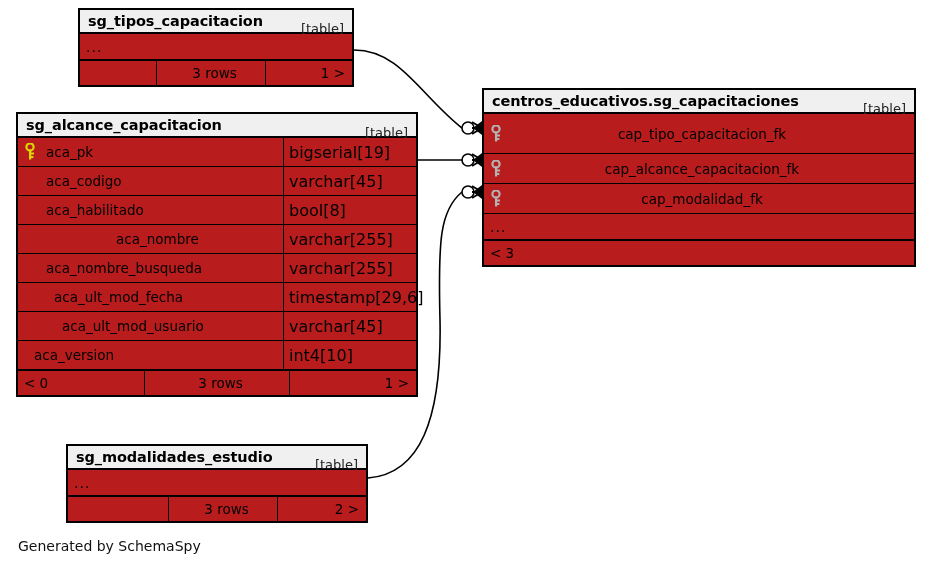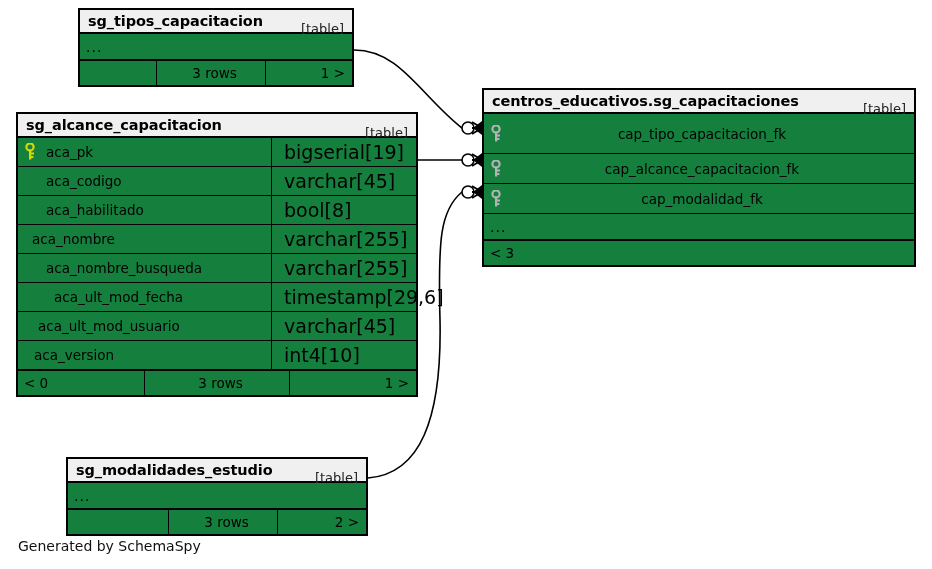--- a/index.html
+++ b/index.html
@@ -13,21 +13,21 @@
     position: relative;
     overflow: hidden;
     font-family: "DejaVu Sans", "Liberation Sans", sans-serif;
     -webkit-font-smoothing: antialiased;
   }
 
   
   .er-table {
     position: absolute;
     box-sizing: border-box;
-    background: #15803d;
+    background: #b91c1c;
     border: 2px solid #000000;
   }
 
   .tbl-header {
     display: flex;
     align-items: center;
     justify-content: space-between;
     background: #f0f0f0;
     border-bottom: 2px solid #000000;
     padding: 3px 8px 4px 8px;
@@ -66,24 +66,24 @@
     font-size: 13.5px;
     color: #000000;
     white-space: nowrap;
     overflow: hidden;
     box-sizing: border-box;
   }
   .col-type {
     display: flex;
     align-items: center;
     flex: 0 0 auto;
-    width: 145px;
-    padding-left: 12px;
+    width: 133px;
+    padding-left: 5px;
     border-left: 1px solid #000000;
-    font-size: 19px;
+    font-size: 16px;
     color: #000000;
     white-space: nowrap;
     box-sizing: border-box;
   }
 
   
   .key-icon {
     display: inline-block;
     width: 14px;
     height: 18px;
@@ -210,42 +210,42 @@
   </div>
 
   <div class="col-row">
     <div class="col-name" style="padding-left:28px;">
       <span>aca_habilitado</span>
     </div>
     <div class="col-type">bool[8]</div>
   </div>
 
   <div class="col-row">
-    <div class="col-name" style="padding-left:14px;">
+    <div class="col-name" style="padding-left:14px;justify-content:center;">
       <span>aca_nombre</span>
     </div>
     <div class="col-type">varchar[255]</div>
   </div>
 
   <div class="col-row">
     <div class="col-name" style="padding-left:28px;">
       <span>aca_nombre_busqueda</span>
     </div>
     <div class="col-type">varchar[255]</div>
   </div>
 
   <div class="col-row">
     <div class="col-name" style="padding-left:36px;">
       <span>aca_ult_mod_fecha</span>
     </div>
     <div class="col-type">timestamp[29,6]</div>
   </div>
 
   <div class="col-row">
-    <div class="col-name" style="padding-left:20px;">
+    <div class="col-name" style="padding-left:44px;">
       <span>aca_ult_mod_usuario</span>
     </div>
     <div class="col-type">varchar[45]</div>
   </div>
 
   <div class="col-row">
     <div class="col-name" style="padding-left:16px;">
       <span>aca_version</span>
     </div>
     <div class="col-type">int4[10]</div>
@@ -307,21 +307,21 @@
   </div>
 
   <div class="ellipsis-row">...</div>
 
   <div class="tbl-footer">
     <div class="foot-cell foot-left" style="width:142px;">&lt; 3</div>
     <div class="foot-cell foot-right"></div>
   </div>
 </div>
 
-<div class="er-table" id="tbl-modalidades" style="left:66px; top:457px; width:302px;">
+<div class="er-table" id="tbl-modalidades" style="left:66px; top:444px; width:302px;">
   <div class="tbl-header">
     <span class="tbl-title">sg_modalidades_estudio</span>
     <span class="tbl-kind">[table]</span>
   </div>
   <div class="ellipsis-row">...</div>
   <div class="tbl-footer">
     <div class="foot-cell foot-left" style="width:100px;"></div>
     <div class="foot-cell foot-mid" style="width:110px;">3 rows</div>
     <div class="foot-cell foot-right">2 &gt;</div>
   </div>

